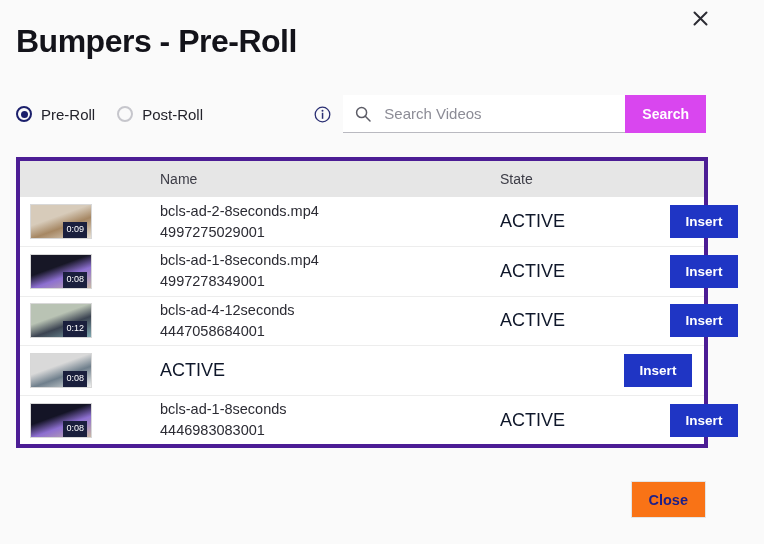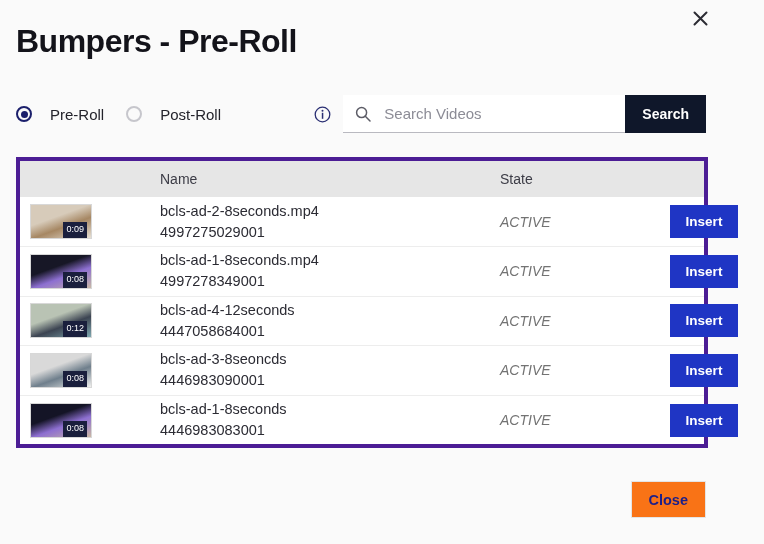--- a/index.html
+++ b/index.html
@@ -54,21 +54,21 @@
     box-sizing: content-box;
   }
   .radio-group {
     display: flex;
     align-items: center;
     gap: 22px;
   }
   .radio-opt {
     display: flex;
     align-items: center;
-    gap: 18px;
+    gap: 9px;
     cursor: pointer;
   }
   .radio-circle {
     width: 16px;
     height: 16px;
     border-radius: 50%;
     border: 2px solid #1b1f6b;
     box-sizing: border-box;
     display: flex;
     align-items: center;
@@ -122,21 +122,21 @@
     border: none;
     outline: none;
     font-size: 15px;
     color: #23232b;
     width: 100%;
     background: transparent;
     font-family: "Liberation Sans", sans-serif;
   }
   .search-input::placeholder { color: #8c8c96; }
   .search-btn {
-    background: #0f172a;
+    background: #d946ef;
     color: #fff;
     border: none;
     font-size: 14px;
     font-weight: bold;
     height: 38px;
     padding: 0 17px;
     cursor: pointer;
     font-family: "Liberation Sans", sans-serif;
   }
 
@@ -200,23 +200,22 @@
     line-height: 1.45;
   }
   .name-id {
     font-size: 14.5px;
     color: #2b2b33;
     line-height: 1.45;
   }
   .state-cell {
     width: 170px;
     flex: none;
-    font-size: 14px;
-    color: #737373;
-    font-style: italic;
+    font-size: 18px;
+    color: #0f172a;
   }
   .act-cell {
     flex: 1;
     display: flex;
     justify-content: flex-end;
     padding-right: 12px;
     box-sizing: border-box;
   }
   .insert-btn {
     background: #1f35c4;
@@ -354,24 +353,20 @@
             <button class="insert-btn">Insert</button>
           </div>
         </div>
         <div class="trow">
           <div class="thumb-cell">
             <div class="thumb">
               <div class="pic" style="background:linear-gradient(160deg,#d9d9d9 0%,#d9d9d9 38%,#6f7f8c 62%,#f0f0ee 100%);"></div>
               <div class="dur">0:08</div>
             </div>
           </div>
-          <div class="name-cell">
-            <div class="name-main">bcls-ad-3-8seoncds</div>
-            <div class="name-id">4446983090001</div>
-          </div>
           <div class="state-cell">ACTIVE</div>
           <div class="act-cell">
             <button class="insert-btn">Insert</button>
           </div>
         </div>
         <div class="trow">
           <div class="thumb-cell">
             <div class="thumb">
               <div class="pic" style="background:linear-gradient(160deg,#141426 0%,#141426 38%,#8d6fd1 62%,#cbb8a4 100%);"></div>
               <div class="dur">0:08</div>

